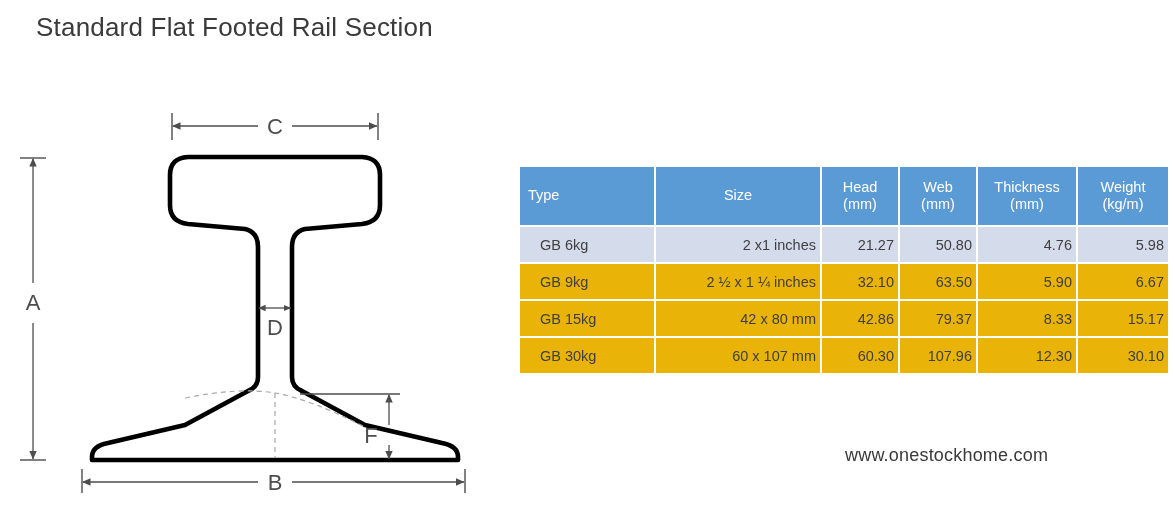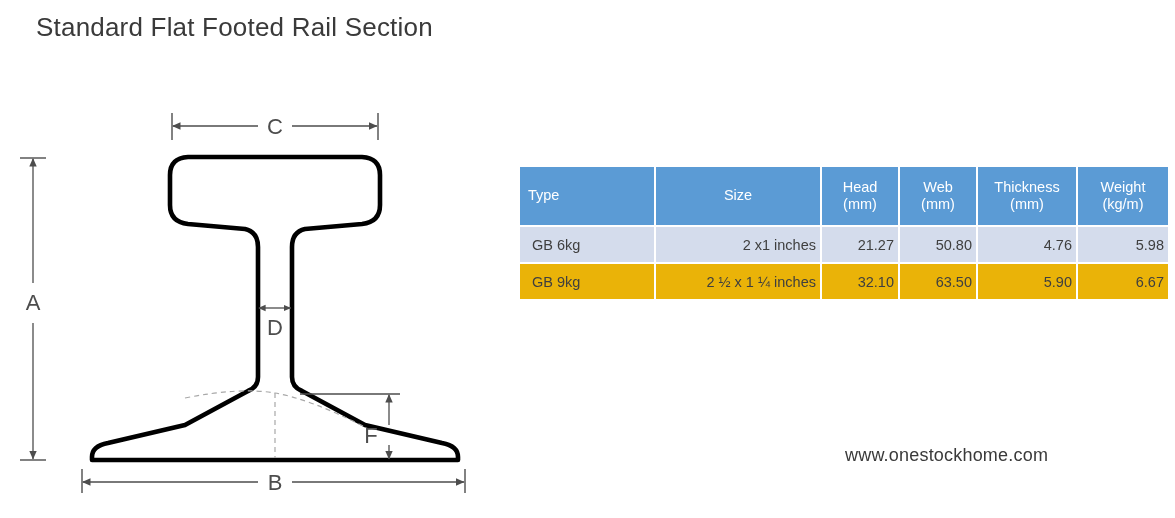--- a/index.html
+++ b/index.html
@@ -73,21 +73,21 @@
     font-weight: 400;
     color: #3f3f3f;
     height: 35px;
     padding: 0 4px;
     text-align: right;
     vertical-align: middle;
     white-space: nowrap;
   }
   table.spec-table td.col-type {
     text-align: left;
-    padding-left: 12px;
+    padding-left: 20px;
   }
   table.spec-table tr.row-odd td  { background: #d4dcec; }
   table.spec-table tr.row-even td { background: #eab308; margin-top: 16px; }
 
   
   col.c-type      { width: 134px; }
   col.c-size      { width: 164px; }
   col.c-head      { width: 76px; }
   col.c-web       { width: 76px; }
   col.c-thickness { width: 98px; }
@@ -243,17 +243,33 @@
         <td>5.98</td>
       </tr>
       <tr class="row-even">
         <td class="col-type">GB 9kg</td>
         <td>2 ½ x 1 ¼ inches</td>
         <td>32.10</td>
         <td>63.50</td>
         <td>5.90</td>
         <td>6.67</td>
       </tr>
+      <tr class="row-even">
+        <td class="col-type">GB 15kg</td>
+        <td>42 x 80 mm</td>
+        <td>42.86</td>
+        <td>79.37</td>
+        <td>8.33</td>
+        <td>15.17</td>
+      </tr>
+      <tr class="row-even">
+        <td class="col-type">GB 30kg</td>
+        <td>60 x 107 mm</td>
+        <td>60.30</td>
+        <td>107.96</td>
+        <td>12.30</td>
+        <td>30.10</td>
+      </tr>
     </tbody>
   </table>
 </div>
 
 <div id="website-url">www.onestockhome.com</div>
 
 </body></html>

